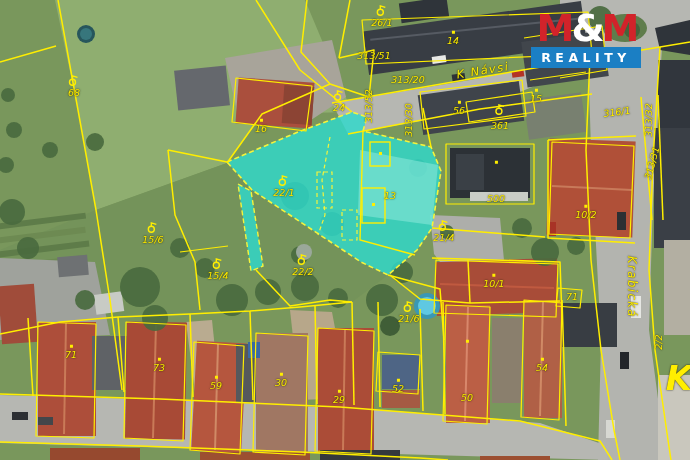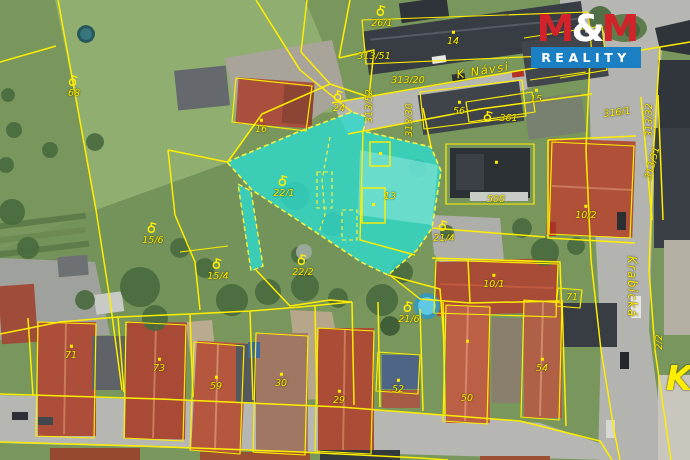--- a/index.html
+++ b/index.html
@@ -2,21 +2,21 @@
 <html><head>
 <meta charset="utf-8">
 <style>
   html,body{margin:0;padding:0;background:#222;}
   .stage{position:relative;width:690px;height:460px;overflow:hidden;font-family:"DejaVu Sans",sans-serif;}
   .stage svg.scene{position:absolute;left:0;top:0;}
   #labels-layer{position:absolute;left:0;top:0;width:690px;height:460px;pointer-events:none;}
   .plabel{position:absolute;display:flex;flex-direction:column;align-items:center;
           color:#ffee00;font:italic 9.5px "DejaVu Sans",sans-serif;line-height:1;
           text-shadow:0 0 2px rgba(45,45,0,.8), 0 0 1px rgba(0,0,0,.6);white-space:nowrap;}
-  .plabel.row{flex-direction:row;gap:4px;align-items:center;}
+  .plabel.row{flex-direction:column;gap:4px;align-items:center;}
   .plabel .dot{width:3px;height:3px;background:#ffee00;margin-bottom:2px;}
   .plabel.street{font-size:11.5px;letter-spacing:1.5px;}
   .plabel.big{font-size:34px;font-weight:bold;font-style:italic;}
   .gsym{display:block;margin-bottom:1px;}
   .logo{position:absolute;left:531px;top:10px;width:110px;text-align:center;}
   .mm{font-weight:800;font-size:38px;letter-spacing:-4px;line-height:.95;color:#d2232a;
       font-family:"DejaVu Sans",sans-serif;}
   .mm .amp{color:#ffffff;padding:0 1px;}
   .reality{background:#1b7fc4;color:#fff;font-weight:700;font-size:12.5px;letter-spacing:4.5px;
            padding:3px 0 3px 0;margin-top:1px;font-family:"DejaVu Sans",sans-serif;}

